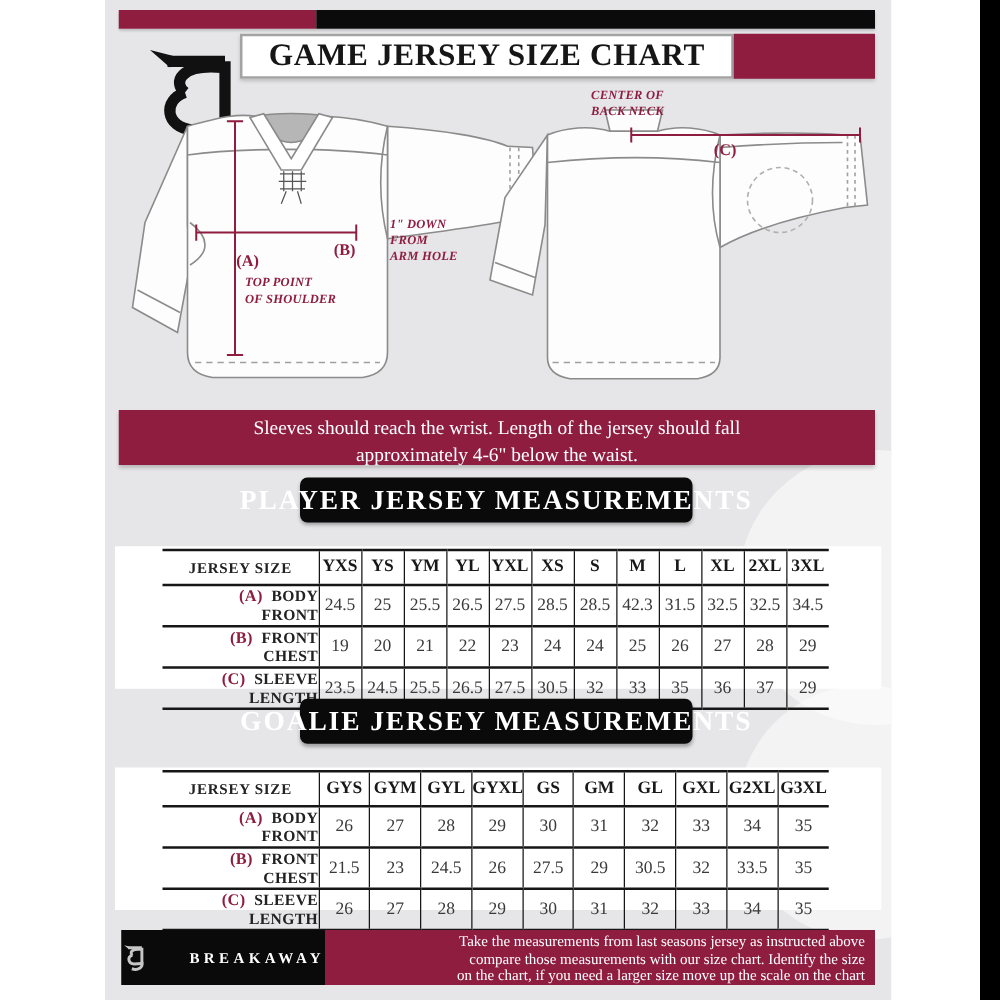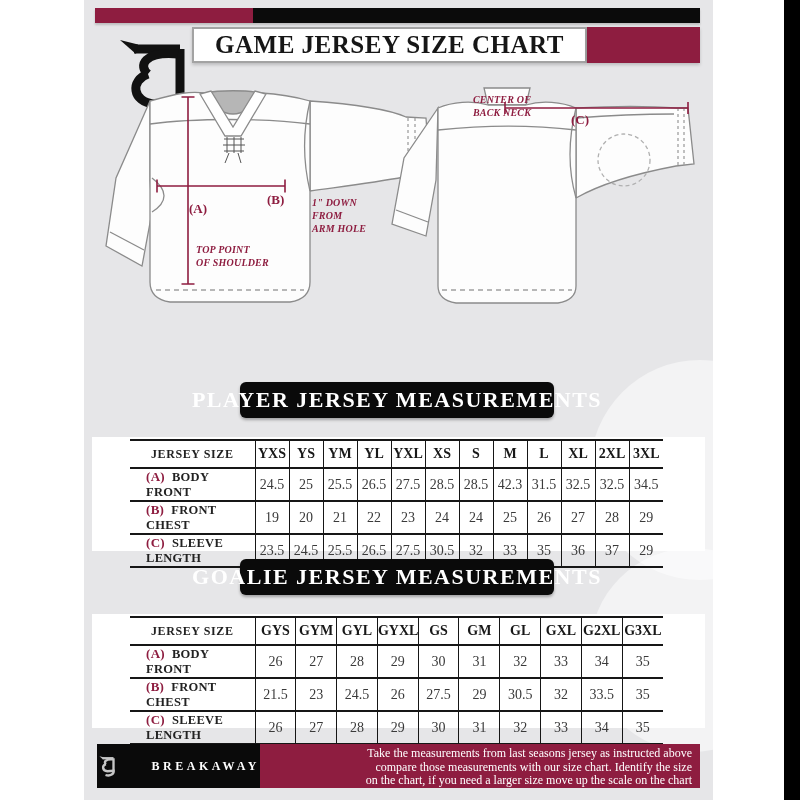--- a/index.html
+++ b/index.html
@@ -12,42 +12,42 @@
   
   .topbar{left:11px;top:8px;width:605px;height:15px;display:flex;box-shadow:0 2px 2px rgba(0,0,0,.18);}
   .topbar .m{width:158px;height:100%;background:#8e1d40;}
   .topbar .k{flex:1;height:100%;background:#0b0b0b;}
   .titlebox{left:108px;top:27px;width:395px;height:36px;background:#fff;border:2px solid #a3a3a3;
             box-sizing:border-box;display:flex;align-items:center;justify-content:center;
             box-shadow:0 2px 3px rgba(0,0,0,.18);}
   .titlebox span{font-size:25px;font-weight:800;color:#161616;letter-spacing:.5px;white-space:nowrap;}
   .titleblock{left:503px;top:27px;width:113px;height:36px;background:#8e1d40;box-shadow:0 2px 3px rgba(0,0,0,.18);}
   
-  .note{font-size:10px;font-style:italic;font-weight:bold;color:#8e1d40;line-height:1.3;letter-spacing:.2px;margin-top:23px;}
+  .note{font-size:10px;font-style:italic;font-weight:bold;color:#8e1d40;line-height:1.3;letter-spacing:.2px;}
   .ref{font-size:13px;font-weight:800;color:#8e1d40;}
   .preline{white-space:pre-line;}
   
   .banner{left:11px;top:328px;width:605px;height:44px;background:#8e1d40;color:#fff;text-align:center;
           font-size:15.5px;font-weight:500;line-height:1.42;padding-top:4px;box-sizing:border-box;
           box-shadow:0 2px 3px rgba(0,0,0,.2);}
   
   .secbox{width:314px;height:36px;background:#0a0a0a;border-radius:6px;color:#fff;display:flex;
           align-items:center;justify-content:center;box-shadow:0 2px 3px rgba(0,0,0,.3);text-align:center;}
   .secbox span{font-size:22px;font-weight:800;letter-spacing:1.5px;white-space:nowrap;}
   .unit{width:605px;left:11px;text-align:center;font-size:15px;font-weight:bold;font-style:italic;color:#3c3c3c;margin-top:33px;}
   .panel{position:absolute;left:8px;width:613px;height:114px;background:#fff;}
   
   table.size-table{border-collapse:collapse;table-layout:fixed;width:533px;}
   table.size-table td{height:26px;border-top:2px solid #161616;text-align:center;padding:0;
                       font-size:14px;color:#3a3a3a;overflow:hidden;}
   table.size-table tbody tr:last-child td{border-bottom:2px solid #161616;}
   table.size-table td + td{border-left:1.5px solid #161616;}
   table.size-table .szhdr{font-weight:bold;font-size:14px;color:#181818;}
   table.size-table .hdrlabel{font-size:12px;font-weight:600;letter-spacing:.6px;color:#222;}
-  table.size-table .rowlabel{text-align:left;padding-left:16px;font-size:12.5px;font-weight:bold;
+  table.size-table .rowlabel{text-align:right;padding-left:16px;font-size:12.5px;font-weight:bold;
                              color:#222;letter-spacing:.3px;margin-top:28px;}
   table.size-table .pfx{color:#8e1d40;font-weight:800;font-size:13px;margin-right:7px;}
   
   .footer-black{left:13px;top:744px;width:163px;height:44px;background:#0a0a0a;display:flex;
                 align-items:center;justify-content:center;gap:7px;color:#c9c9c9;}
   .footer-black .brand{color:#fff;font-size:12px;font-weight:bold;letter-spacing:3.5px;padding-left:24px;}
   .footer-maroon{left:176px;top:744px;width:440px;height:44px;background:#8e1d40;color:#fff;
                  box-sizing:border-box;padding:3px 8px 0 13px;font-size:12px;line-height:13.5px;text-align:right;}
   svg{display:block;}
 </style>
@@ -141,20 +141,22 @@
 BACK NECK</div>
     <div class="abs ref" style="left:487px;top:112px;">(C)</div>
     <div class="abs ref" style="left:183px;top:192px;">(B)</div>
     <div class="abs note preline" style="left:228px;top:173px;">1" DOWN
 FROM
 ARM HOLE</div>
     <div class="abs ref" style="left:105px;top:201px;">(A)</div>
     <div class="abs note preline" style="left:112px;top:220px;">TOP POINT
 OF SHOULDER</div>
 
+    <div class="abs banner preline">Sleeves should reach the wrist. Length of the jersey should fall
+approximately 4-6" below the waist.</div>
 
     <div class="abs secbox" style="left:156px;top:382px;">
       <span>PLAYER JERSEY MEASUREMENTS</span>
     </div>
     <div class="abs unit" style="top:420px;">Unit: Inches</div>
     <div class="panel" style="top:437px;"></div>
     <table class="size-table abs" style="left:46px;top:439px;">
         <colgroup>
           <col style="width: 125px;">
           <col>

